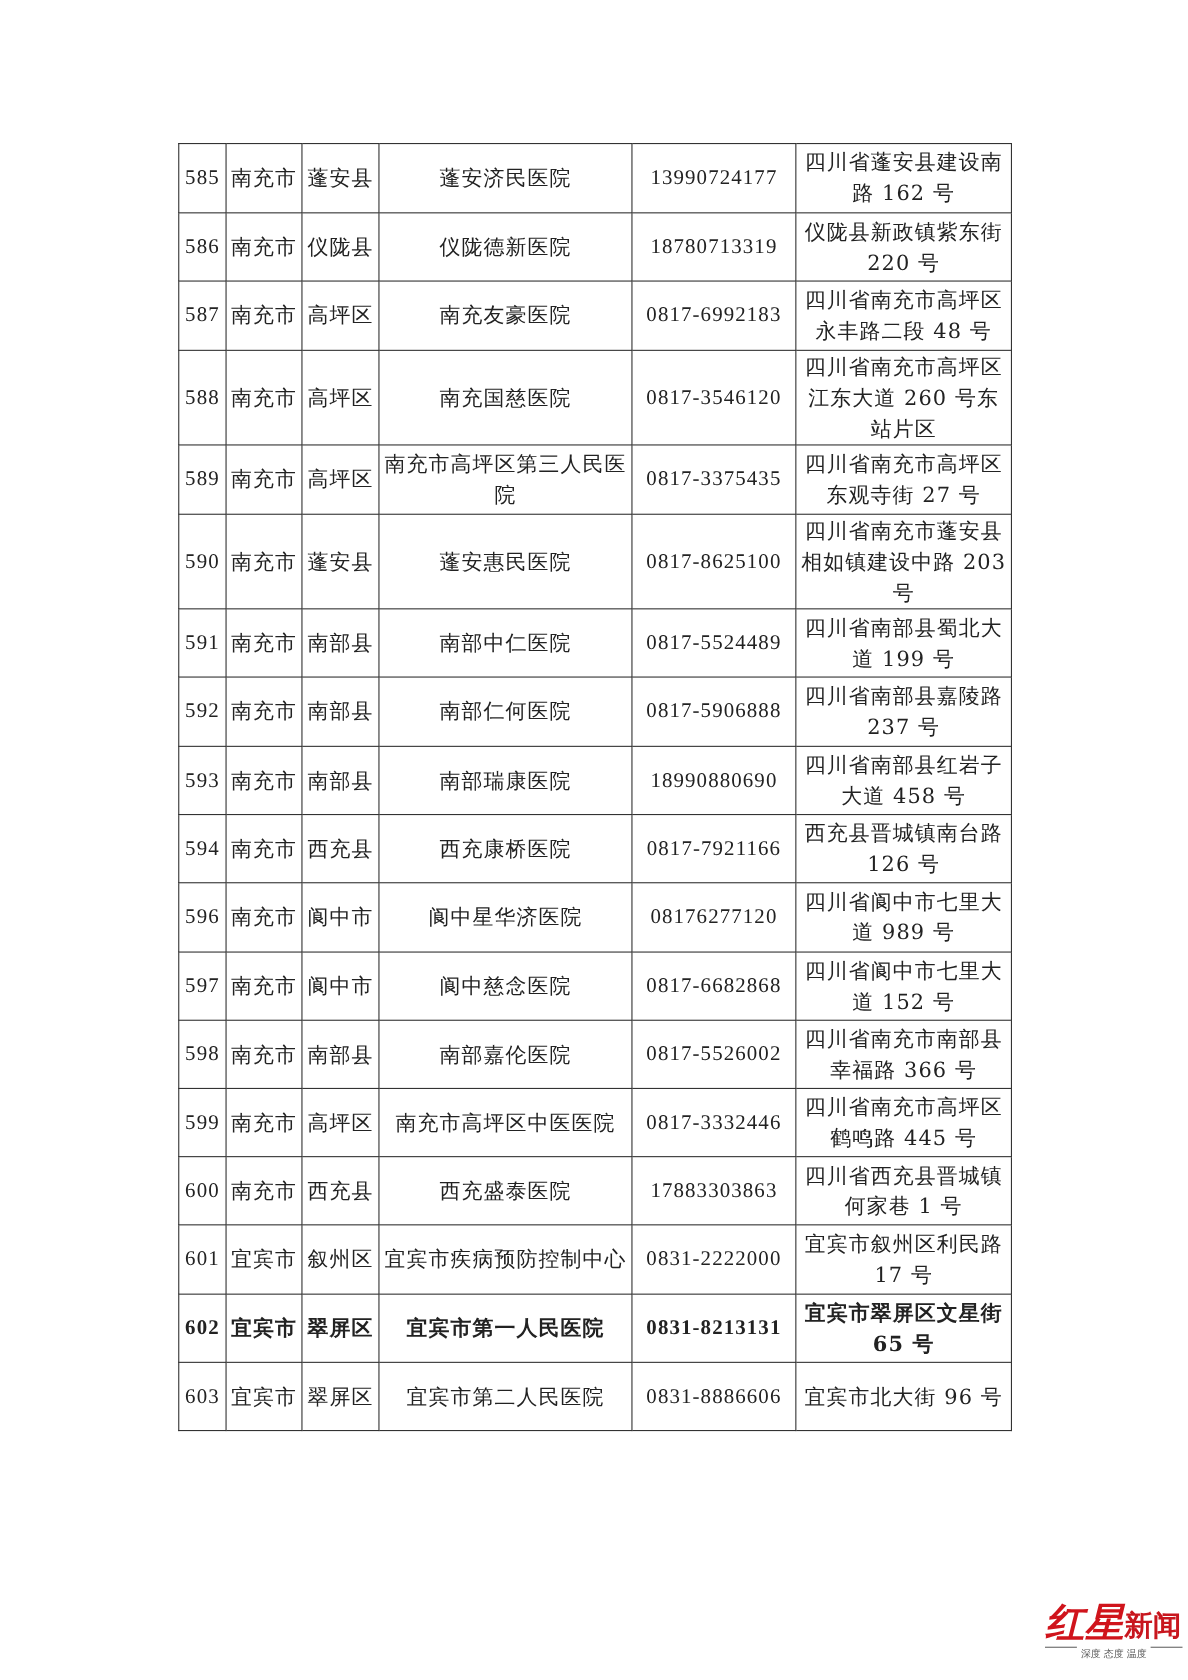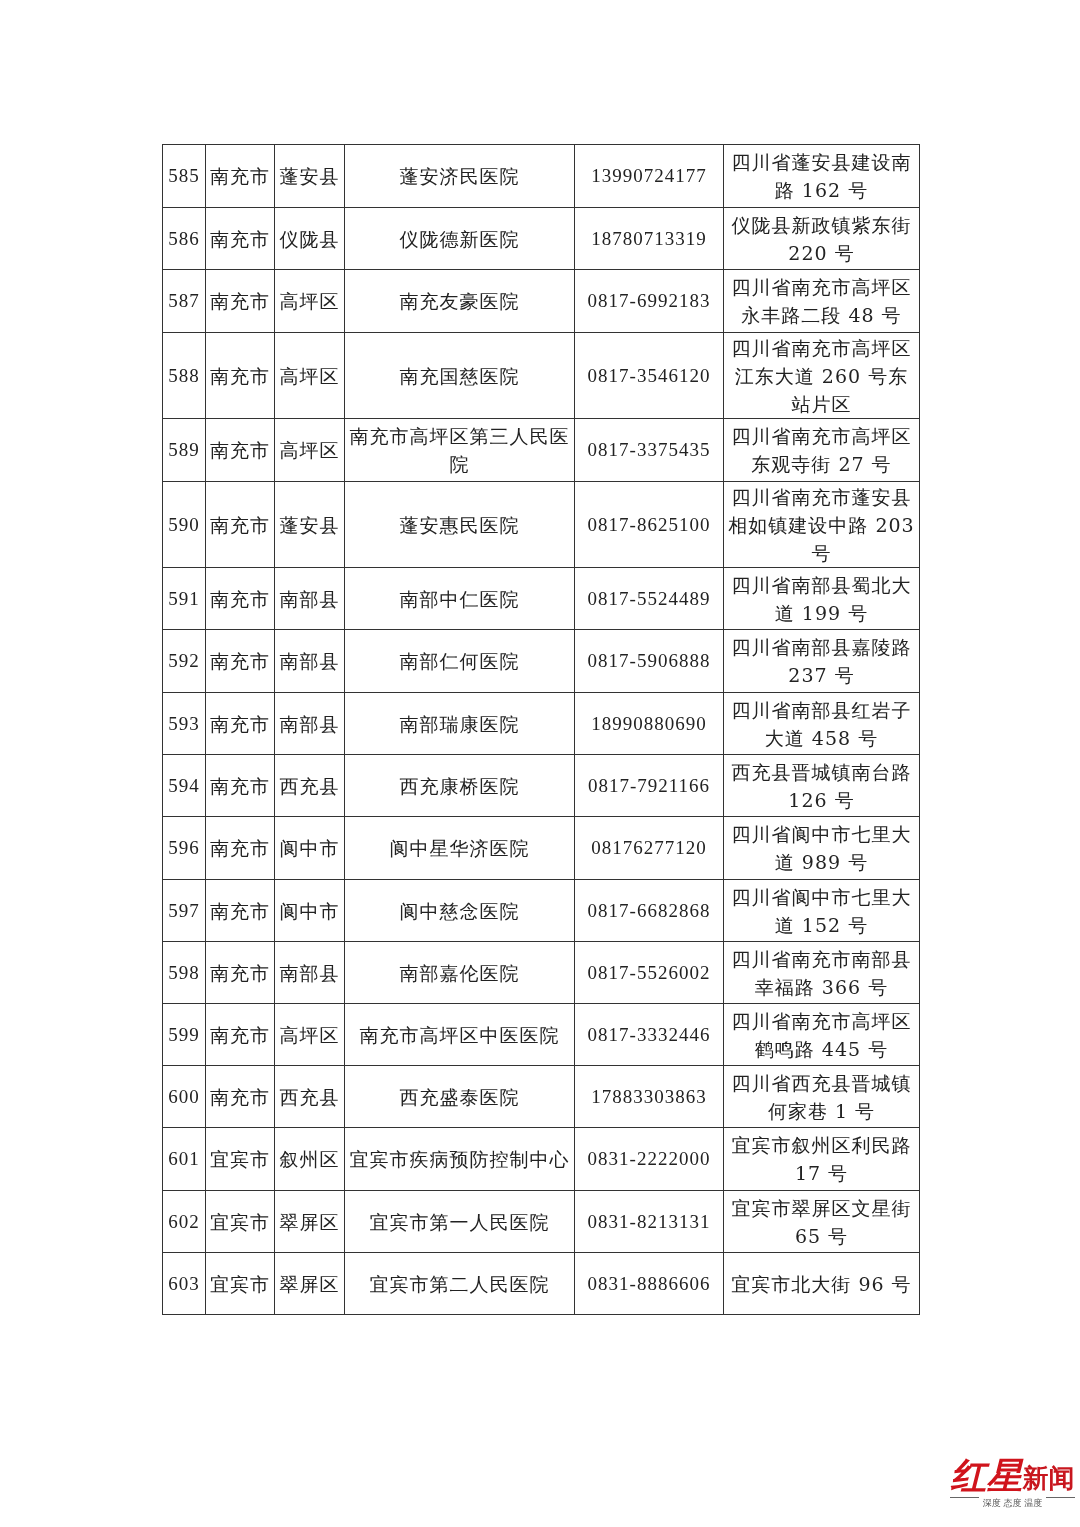--- a/index.html
+++ b/index.html
@@ -1,26 +1,26 @@
 <!DOCTYPE html>
 <html><head>
 <meta charset="utf-8">
 <style>
   html, body { margin:0; padding:0; background:#ffffff; }
   body { width:1080px; height:1527px; position:relative; overflow:hidden;
          font-family:"DejaVu Serif","Liberation Serif",serif; color:#222; }
-  table.main { position:absolute; left:162px; top:144px; width:757px;
+  table.main { position:absolute; left:162px; top:130px; width:757px;
                border-collapse:collapse; table-layout:fixed; }
   table.main td { border:1.5px solid #333; text-align:center; vertical-align:middle;
                   font-size:19px; line-height:28px; padding:0 2px; letter-spacing:1px;
                   overflow:hidden; }
   td.num { font-family:"Liberation Serif",serif; font-size:20px; letter-spacing:0; }
   td.phone { font-family:"Liberation Serif",serif; font-size:20px; letter-spacing:1px; }
   .logo { position:absolute; left:950px; top:1455px; width:125px; height:70px; }
-  .logo .brand { display:flex; align-items:flex-end;justify-content:center; }
+  .logo .brand { display:flex; align-items:flex-end; }
   .logo .red1 { color:#d0141c; font-size:36px; font-family:"DejaVu Serif",serif; font-style:italic; font-weight:bold; line-height:40px; }
   .logo .red2 { color:#c8161e; font-size:26px; font-family:"DejaVu Serif",serif; font-weight:bold; line-height:34px; }
   .logo .slogan { font-size:9px; color:#555; display:flex; align-items:flex-start; gap:4px; margin-top:2px; font-family:"DejaVu Sans",sans-serif; }
   .logo .slogan .line { flex:1; height:1px; background:#666; }
 </style>
 </head>
 <body>
 
 <table class="main">
   <colgroup>
@@ -153,21 +153,21 @@
         <td>四川省西充县晋城镇何家巷 1 号</td>
       </tr>
       <tr style="height: 63px;">
         <td class="num">601</td>
         <td>宜宾市</td>
         <td>叙州区</td>
         <td>宜宾市疾病预防控制中心</td>
         <td class="phone">0831-2222000</td>
         <td>宜宾市叙州区利民路 17 号</td>
       </tr>
-      <tr style="height: 62px;">
+      <tr style="height: 62px; font-weight: bold;">
         <td class="num">602</td>
         <td>宜宾市</td>
         <td>翠屏区</td>
         <td>宜宾市第一人民医院</td>
         <td class="phone">0831-8213131</td>
         <td>宜宾市翠屏区文星街 65 号</td>
       </tr>
       <tr style="height: 62px;">
         <td class="num">603</td>
         <td>宜宾市</td>

